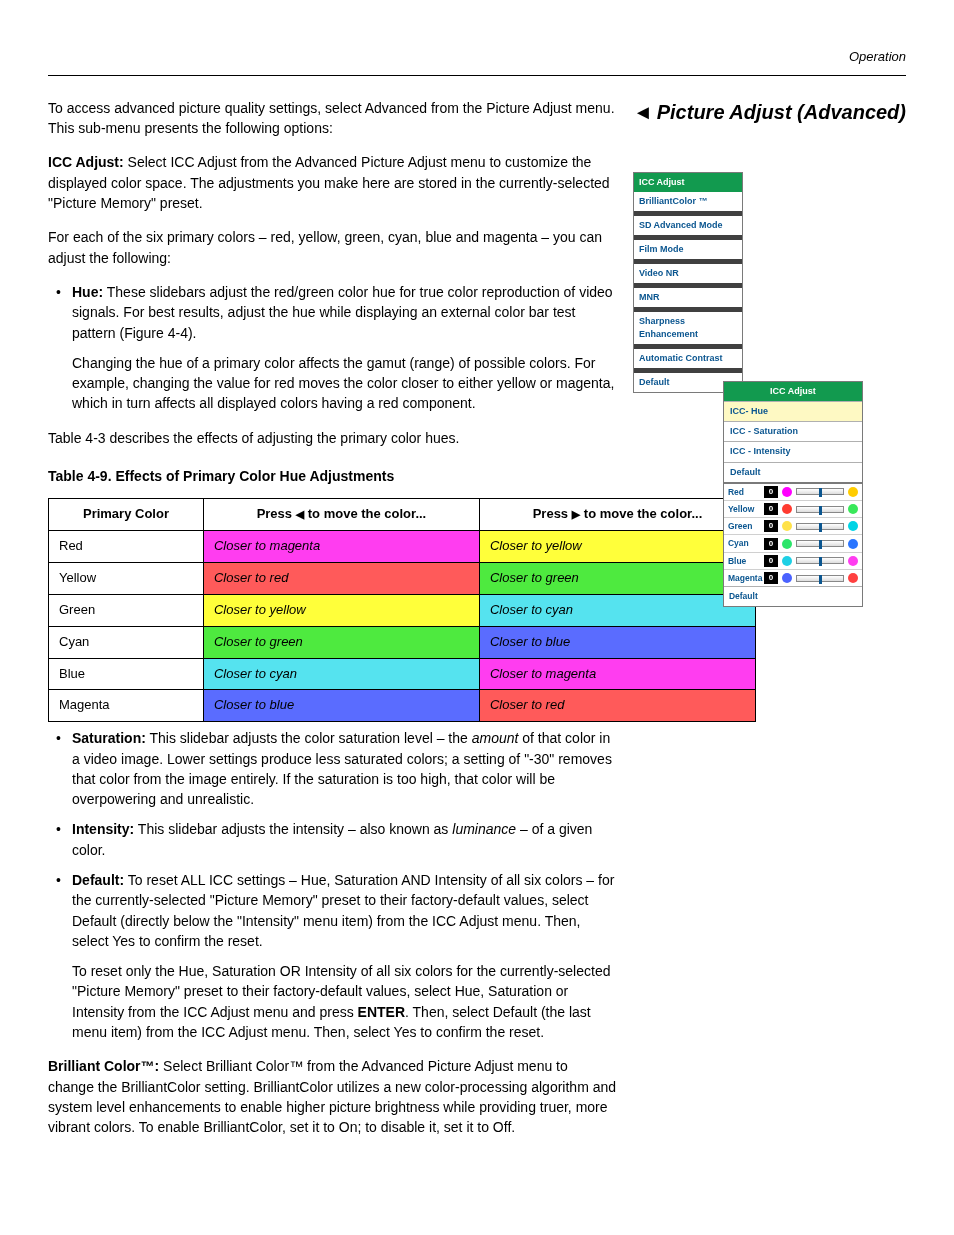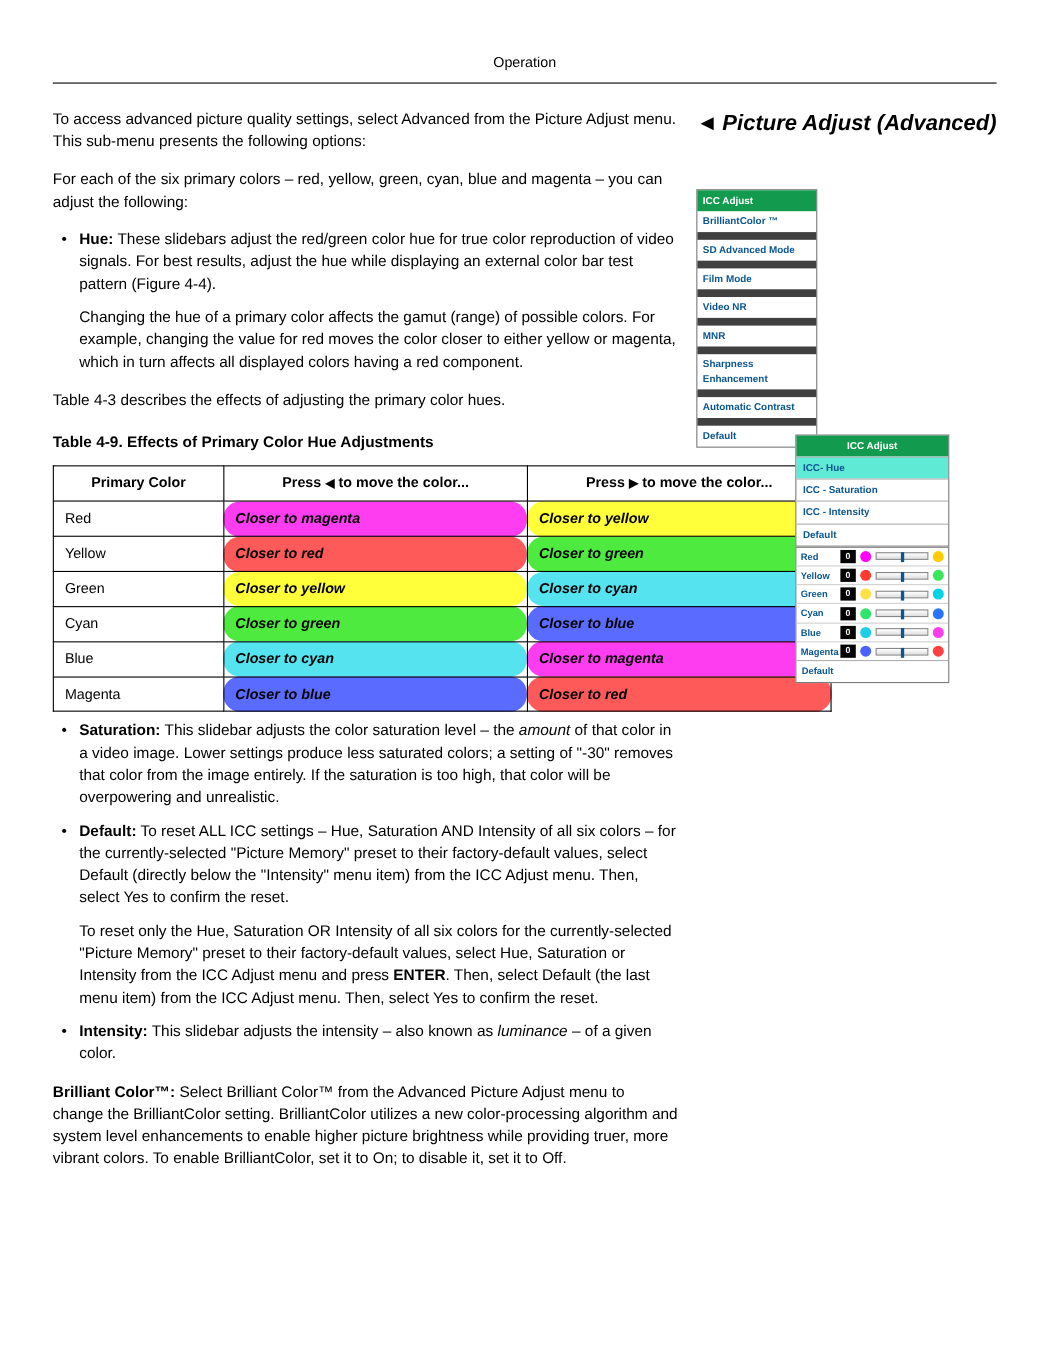--- a/index.html
+++ b/index.html
@@ -6,52 +6,52 @@
   body {
     font-family: "Segoe UI", "Myriad Pro", Arial, sans-serif;
     font-size: 14px;
     margin: 0;
     padding: 48px 48px 48px 48px;
     color: #000;
     line-height: 1.45;
     width: 954px;
     background: #fff;
   }
-  .header-right { text-align: center; font-size: 13px; margin-bottom: 8px; }
+  .header-right { text-align: right; font-style: italic; font-size: 13px; margin-bottom: 8px; }
   hr.rule { border: none; border-top: 1px solid #000; margin: 6px 0 22px 0; }
 
   .main-row { display: flex; gap: 16px; }
   .left-col { flex: 1 1 auto; min-width: 0; }
   .right-col { flex: 0 0 235px; }
 
   .section-heading { font-weight: bold; font-style: italic; font-size: 20px; white-space: nowrap; }
   .section-heading .arrow { font-style: normal; font-weight: bold; margin-right: 4px; }
 
   p { margin: 0 0 14px 0; }
   ul.bullets { margin: 0 0 14px 0; padding-left: 24px; }
   ul.bullets li { margin-bottom: 10px; position: relative; list-style: none; }
   ul.bullets li::before { content: "•"; position: absolute; left: -16px; }
   .sub-para { margin-top: 10px; }
 
   .tbl-title { font-weight: bold; margin: 18px 0 12px 0; }
   table.color-table { border-collapse: collapse; width: 708px; }
   table.color-table th, table.color-table td { border: 1px solid #000; padding: 6px 10px; font-size: 13px; text-align: left; }
   table.color-table th { font-weight: bold; text-align: center; }
   table.color-table th .tri { font-size: 11px; }
-  table.color-table td.closer { font-weight: bold; font-style: italic; border-radius: 15px; }
+  table.color-table td.closer { font-weight: normal; font-style: italic; }
 
   .menu-panel { border: 1px solid #7a7a7a; font-size: 9px; font-weight: bold; background: #fff; margin-top: 45px; width: 110px; }
   .menu-header { background: #129a4f; color: #fff; padding: 3px 5px; }
-  .menu-item { padding: 3px 5px; border-top: 7px solid #404040; color: #0b5690; }
+  .menu-item { padding: 3px 5px; border-top: 5px solid #404040; color: #0b5690; }
   .menu-item:first-child { border-top: none; }
 
   .sub-panel { margin-left: 90px; width: 140px; border: 1px solid #7a7a7a; font-size: 9px; background:#fff; position: relative; top: -12px;}
   .sub-header { background: #129a4f; color: #fff; padding: 3px 5px; font-weight: bold; text-align: center; }
   .sub-item { padding: 3px 6px; border-top: 1px solid #b0b0b0; font-weight: bold; color: #0b5690; }
-  .sub-item.sel { background: #5eead4; }
+  .sub-item.sel { background: #fef9c3; }
 
   .slider-panel { margin-left: 90px; width: 140px; border: 1px solid #7a7a7a; font-size: 8.5px; background:#fff; position: relative; top:-12px; }
   .slider-row { display:flex; align-items:center; gap:4px; padding: 2px 4px; border-top:1px solid #d0d0d0; }
   .slider-row:first-child{border-top:none;}
   .slider-label { width:32px; font-weight:bold; color:#0b5690; }
   .slider-val { background:#000; color:#fff; width:14px; text-align:center; font-weight:bold; font-size:8px; line-height:12px;}
   .dotL, .dotR { width:10px; height:10px; border-radius:50%; display:inline-block; }
   .track { flex:1; height:7px; border:1px solid #888; position:relative; background:linear-gradient(#fff,#ddd);}
   .track .thumb { position:absolute; left:48%; top:-1px; width:3px; height:9px; background:#0b5690; }
   .slider-panel .def { padding:3px 5px; font-weight:bold; color:#0b5690; border-top:1px solid #b0b0b0;}
@@ -60,20 +60,23 @@
 <body>
 
 <div class="header-right">Operation</div>
 <hr class="rule">
 
 <div class="main-row">
   <div class="left-col">
 
     <p>To access advanced picture quality settings, select Advanced from the Picture Adjust menu. This sub-menu presents the following options:</p>
 
+    <p>
+      <b>ICC Adjust:</b><span> Select ICC Adjust from the Advanced Picture Adjust menu to customize the displayed color space. The adjustments you make here are stored in the currently-selected "Picture Memory" preset.</span>
+    </p>
 
     <p>For each of the six primary colors – red, yellow, green, cyan, blue and magenta – you can adjust the following:</p>
 
     <ul class="bullets">
       <li>
         <b>Hue:</b><span> These slidebars adjust the red/green color hue for true color reproduction of video signals. For best results, adjust the hue while displaying an external color bar test pattern (Figure 4-4).</span>
         <div class="sub-para">Changing the hue of a primary color affects the gamut (range) of possible colors. For example, changing the value for red moves the color closer to either yellow or magenta, which in turn affects all displayed colors having a red component.</div>
       </li>
     </ul>
 
@@ -121,27 +124,27 @@
             <td class="closer" style="background: rgb(255, 90, 90);">Closer to red</td>
           </tr>
         </tbody>
     </table>
 
     <ul class="bullets" style="margin-top:6px;">
       <li>
         <b>Saturation:</b><span> This slidebar adjusts the color saturation level – the </span><i>amount</i><span> of that color in a video image. Lower settings produce less saturated colors; a setting of "-30" removes that color from the image entirely. If the saturation is too high, that color will be overpowering and unrealistic.</span>
       </li>
       <li>
+        <b>Intensity:</b><span> This slidebar adjusts the intensity – also known as </span><i>luminance</i><span> – of a given color.</span>
+      </li>
+      <li>
         <b>Default:</b><span> To reset ALL ICC settings – Hue, Saturation AND Intensity of all six colors – for the currently-selected "Picture Memory" preset to their factory-default values, select Default (directly below the "Intensity" menu item) from the ICC Adjust menu. Then, select Yes to confirm the reset.</span>
         <div class="sub-para">
           <span>To reset only the Hue, Saturation OR Intensity of all six colors for the currently-selected "Picture Memory" preset to their factory-default values, select Hue, Saturation or Intensity from the ICC Adjust menu and press </span><b>ENTER</b><span>. Then, select Default (the last menu item) from the ICC Adjust menu. Then, select Yes to confirm the reset.</span>
         </div>
-      </li>
-      <li>
-        <b>Intensity:</b><span> This slidebar adjusts the intensity – also known as </span><i>luminance</i><span> – of a given color.</span>
       </li>
     </ul>
 
     <p>
       <b>Brilliant Color™:</b><span> Select Brilliant Color™ from the Advanced Picture Adjust menu to change the BrilliantColor setting. BrilliantColor utilizes a new color-processing algorithm and system level enhancements to enable higher picture brightness while providing truer, more vibrant colors. To enable BrilliantColor, set it to On; to disable it, set it to Off.</span>
     </p>
 
   </div>
 
   <div class="right-col">

